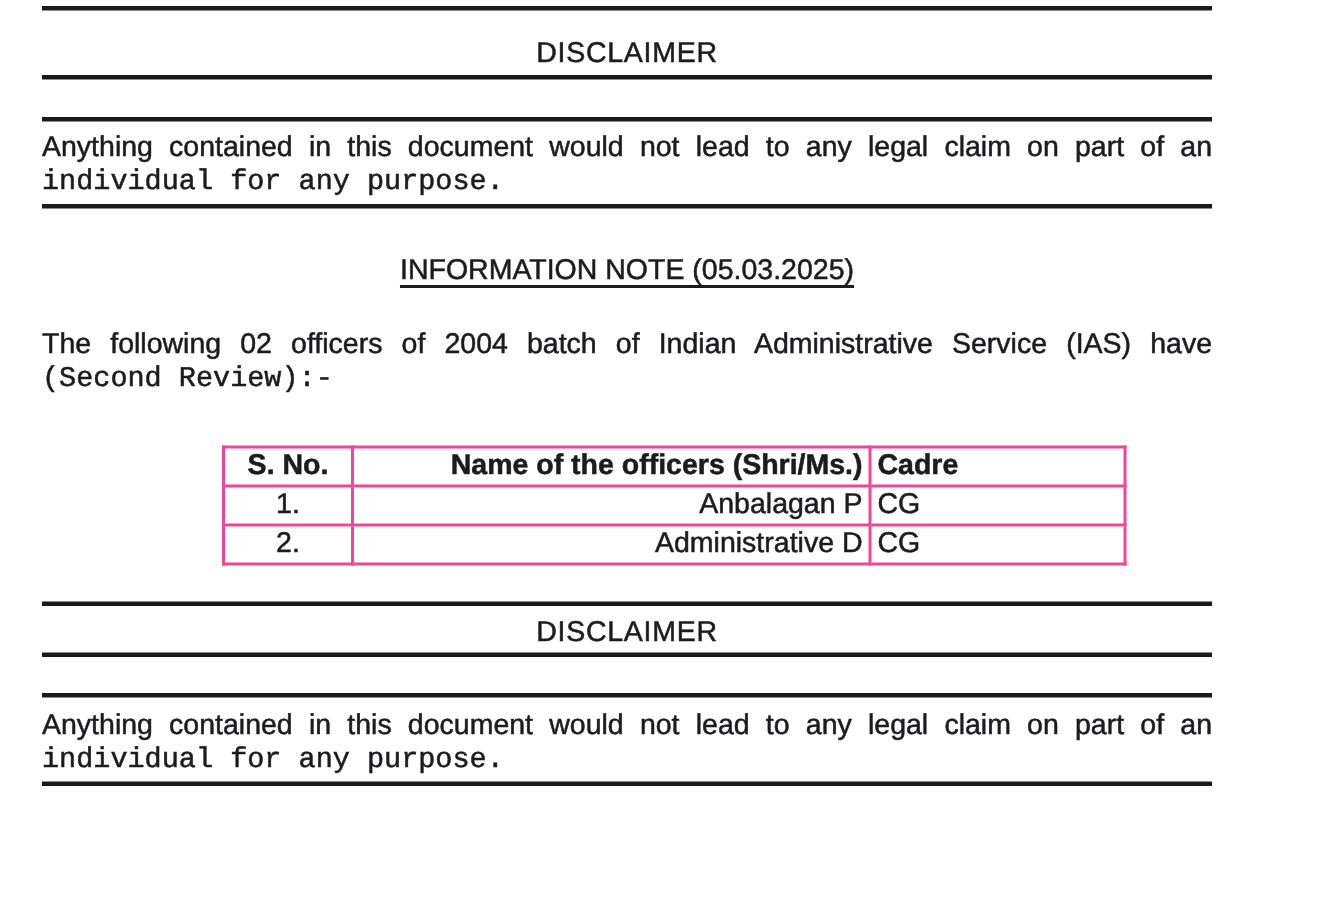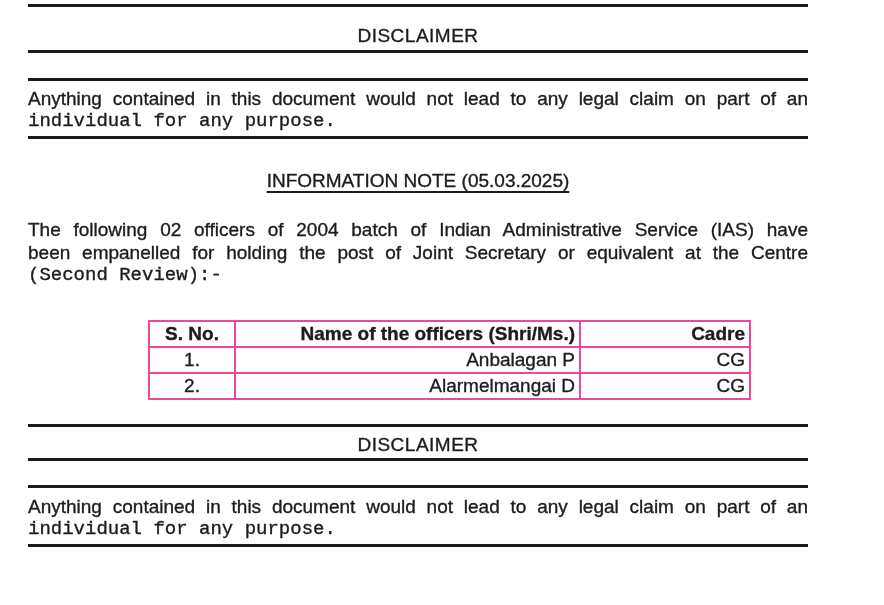--- a/index.html
+++ b/index.html
@@ -83,21 +83,21 @@
     line-height: 22px;
     font-size: 19px;
     overflow: hidden;
     white-space: nowrap;
   }
   table.officers th {
     font-weight: bold;
   }
   .col-sno   { width: 76px; text-align: center; }
   .col-name  { width: 328px; text-align: right; padding-left: 11px !important; }
-  .col-cadre { width: 160px; text-align: right; }
+  .col-cadre { width: 160px; text-align: left; }
 </style>
 </head>
 <body>
 
 <div class="page">
 
   <div class="rule r1"></div>
 
   <div class="disclaimer-title">DISCLAIMER</div>
 
@@ -112,41 +112,40 @@
 
   <div class="rule r4"></div>
 
 
   <div class="heading note">
     <span>INFORMATION NOTE (05.03.2025)</span>
   </div>
 
   <div class="intro">
     <div class="jline">The following 02 officers of 2004 batch of Indian Administrative Service (IAS) have</div>
-    <div class="jline">been empanelled for holding the post of Joint Secretary or equivalent at the Centre</div>
     <div class="lastline">(Second Review):-</div>
   </div>
 
   <table class="officers">
     <thead>
       <tr>
         <th class="col-sno">S. No.</th>
         <th class="col-name">Name of the officers (Shri/Ms.)</th>
         <th class="col-cadre">Cadre</th>
       </tr>
     </thead>
     <tbody>
       <tr>
         <td class="col-sno">1.</td>
         <td class="col-name">Anbalagan P</td>
         <td class="col-cadre">CG</td>
       </tr>
       <tr>
         <td class="col-sno">2.</td>
-        <td class="col-name">Alarmelmangai D</td>
+        <td class="col-name">Administrative D</td>
         <td class="col-cadre">CG</td>
       </tr>
     </tbody>
   </table>
 
   <div class="rule r5"></div>
 
   <div class="disclaimer-title bottom">DISCLAIMER</div>
 
   <div class="rule r6"></div>

